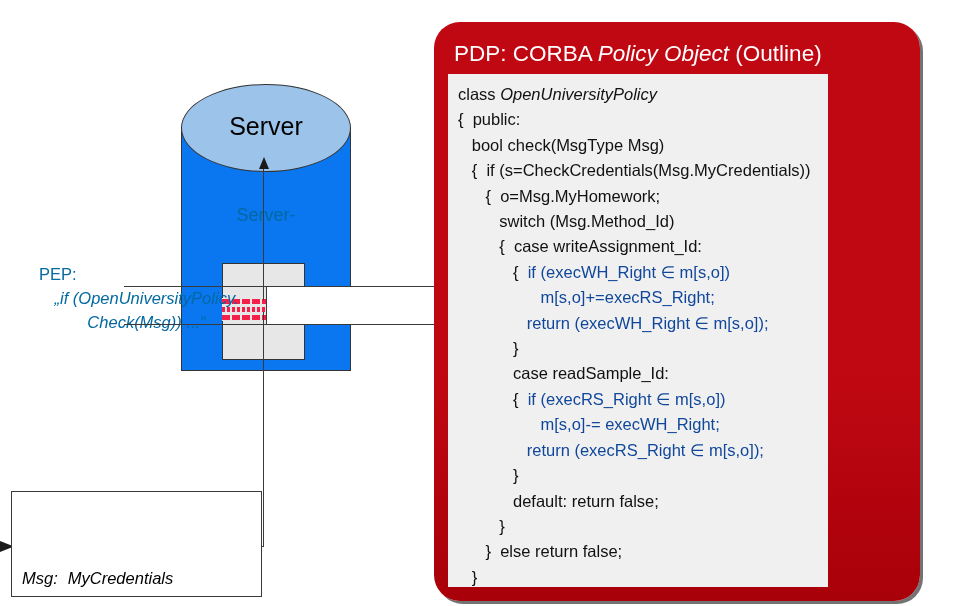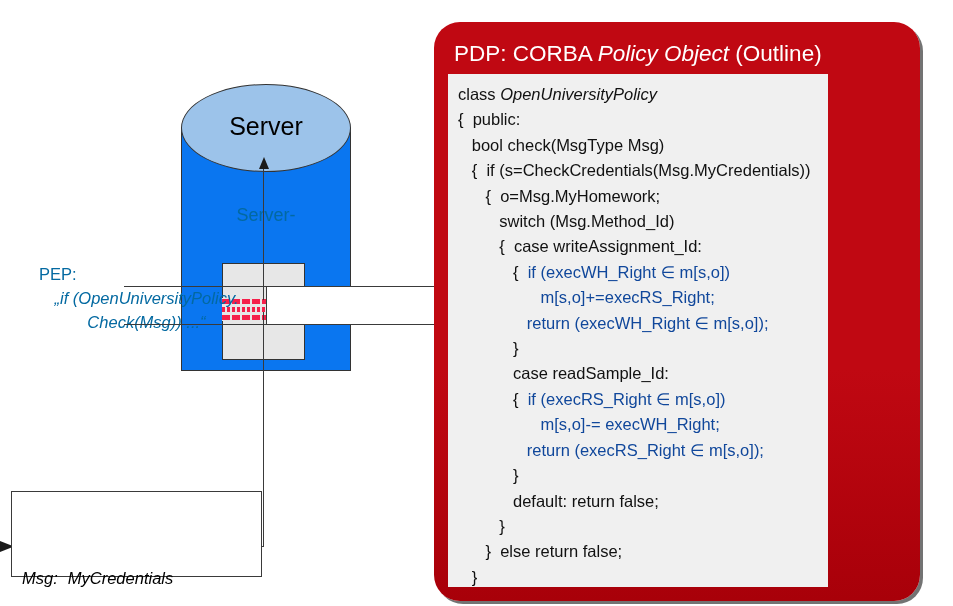--- a/index.html
+++ b/index.html
@@ -178,21 +178,21 @@
     margin-left: 34px;
   }
   #pep-label .it { font-style: italic; text-align: center; }
 
   
   #msg-box {
     position: absolute;
     left: 11px;
     top: 491px;
     width: 251px;
-    height: 86px;
+    height: 106px;
     background: #ffffff;
     border: 1.5px solid #3a3a3a;
     box-sizing: border-box;
   }
   #msg-inner {
     position: absolute;
     left: 10px;
     top: 9px;
     font-size: 16.5px;
     font-style: italic;

